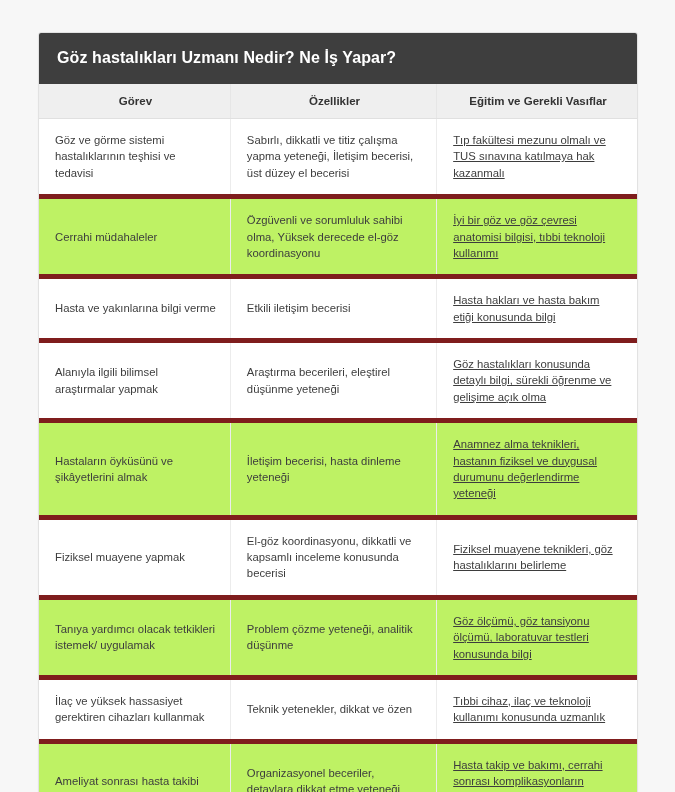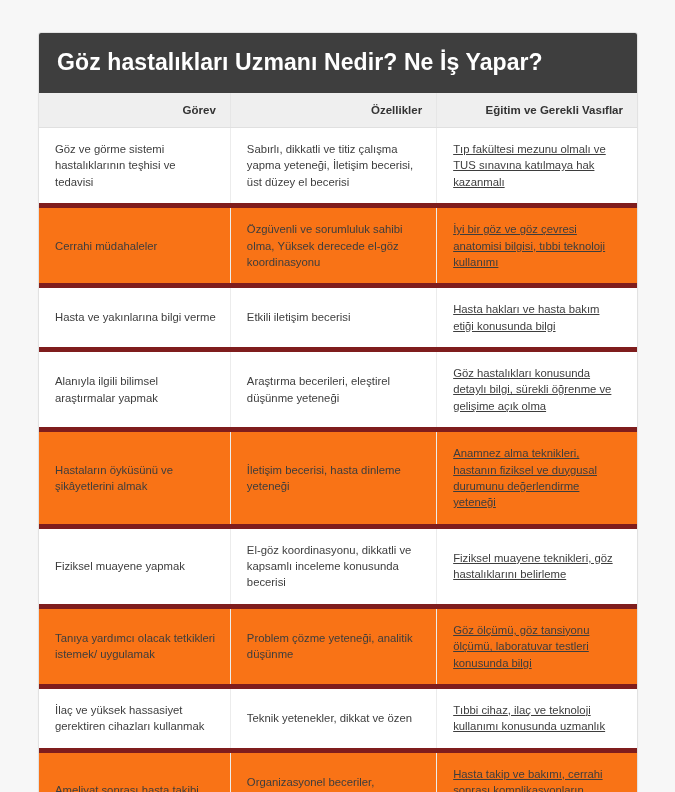--- a/index.html
+++ b/index.html
@@ -23,52 +23,52 @@
     background: #ffffff;
     border: 1px solid #e2e2e2;
     border-radius: 3px;
     overflow: hidden;
     box-shadow: 0 1px 2px rgba(0,0,0,0.04);
   }
   .title-bar {
     background: #3e3e3e;
     color: #ffffff;
     padding: 16px 18px 17px 18px;
-    font-size: 23px;
+    font-size: 16px;
     font-weight: bold;
     letter-spacing: 0.1px;
   }
   table {
     width: 100%;
     border-collapse: collapse;
     table-layout: fixed;
   }
   thead th {
     background: #efefef;
     color: #333333;
     font-size: 11.5px;
     font-weight: bold;
-    text-align: right;
+    text-align: center;
     padding: 11px 14px 11px 16px;
     border-bottom: 1px solid #e0e0e0;
     border-right: 1px solid #e6e6e6;
   }
   thead th:last-child { border-right: none; }
   tbody td {
     font-size: 11.3px;
     color: #3d3d3d;
     padding: 13px 14px 13px 16px;
     vertical-align: middle;
     border-bottom: 5px solid #7f1d1d;
     border-right: 1px solid #ececec;
     line-height: 1.45;
   }
   tbody td:last-child { border-right: none; text-decoration: underline; }
   tbody tr:last-child td { border-bottom: none; }
-  tbody tr.alt td { background: #f97316; }
+  tbody tr.alt td { background: #bef264; }
   col.c1 { width: 32%; }
   col.c2 { width: 34.5%; }
   col.c3 { width: 33.5%; }
 </style>
 </head>
 <body>
 
 <div id="page">
   <div class="table-card">
     <div class="title-bar">Göz hastalıkları Uzmanı Nedir? Ne İş Yapar?</div>

